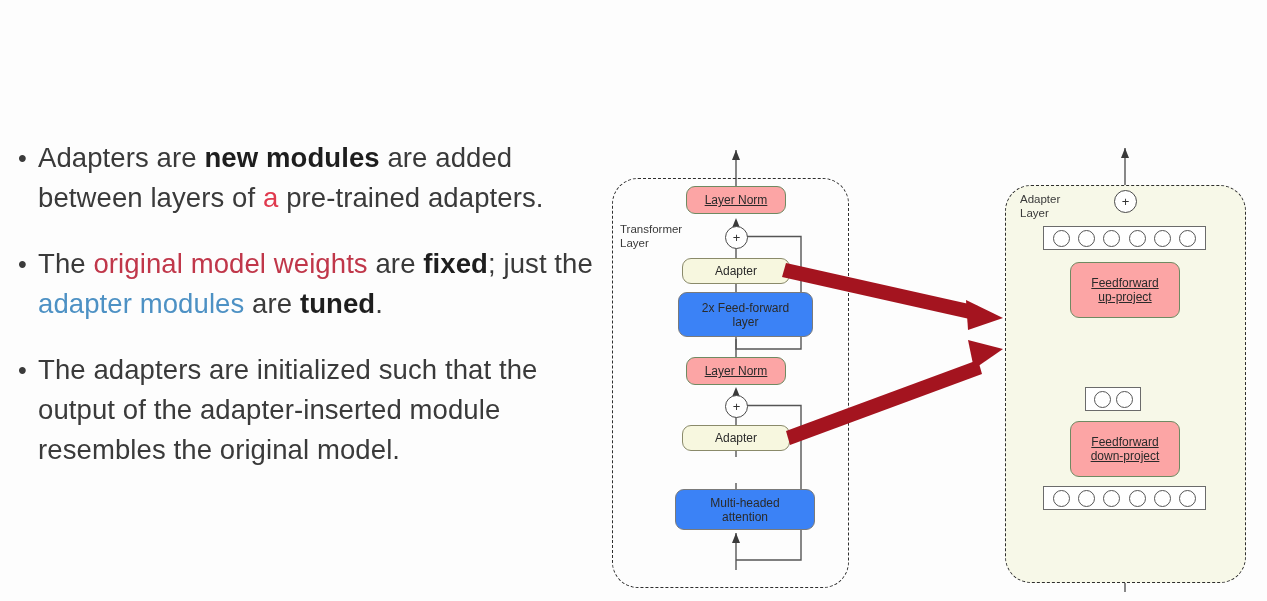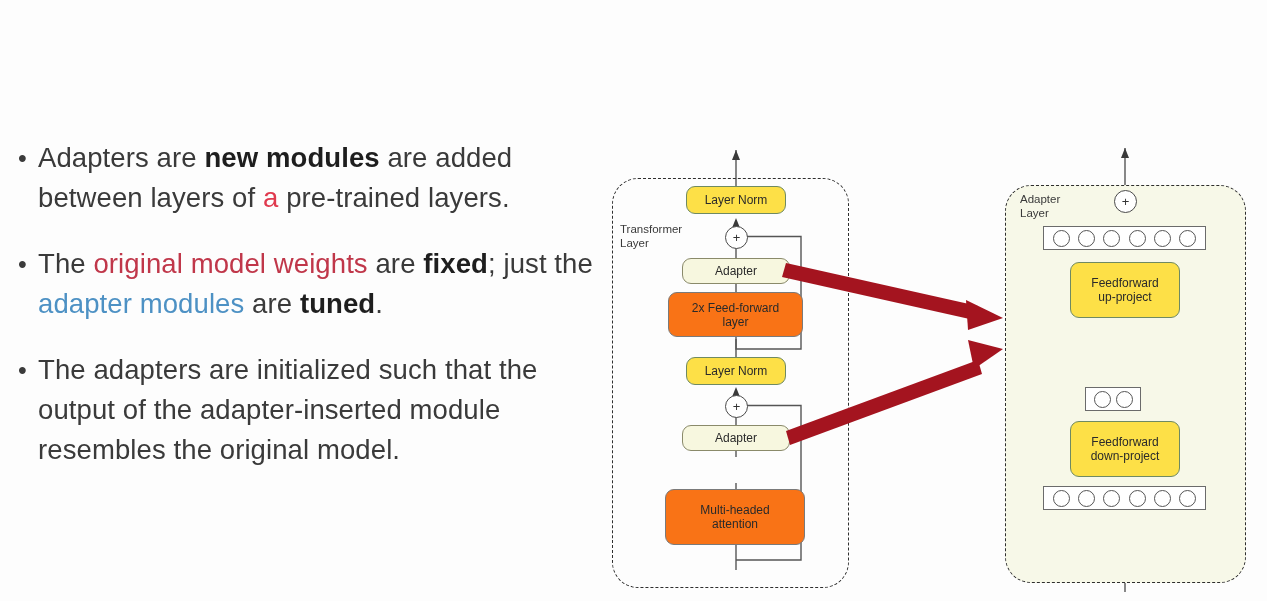--- a/index.html
+++ b/index.html
@@ -107,32 +107,32 @@
     border-radius: 9px;
     display: flex;
     align-items: center;
     justify-content: center;
     text-align: center;
     font-size: 12px;
     line-height: 14px;
     color: #2a2a2a;
     white-space: pre-line;
   }
-  .node.green { background: #fde047; border-color: #6f8a62; }
-  .node.grey  { background: #f97316; border-color: #7a7a7a; }
+  .node.green { background: #fca5a5; border-color: #6f8a62; text-decoration: underline; }
+  .node.grey  { background: #3b82f6; border-color: #7a7a7a; margin-left: 10px; }
   .node.yellow{ background: #f7f7df; border-color: #8a8a6a; }
 
   
   #ln-top       { left: 86px; top: 46px;  width: 100px; height: 28px; }
   #adapter-top  { left: 82px; top: 118px; width: 108px; height: 26px; }
   #ff2x         { left: 68px; top: 152px; width: 135px; height: 45px; }
   #ln-bot       { left: 86px; top: 217px; width: 100px; height: 28px; }
   #adapter-bot  { left: 82px; top: 285px; width: 108px; height: 26px; }
   #ff-layer     { left: 65px; top: 317px; width: 140px; height: 26px; }
-  #mha          { left: 65px; top: 349px; width: 140px; height: 56px; }
+  #mha          { left: 65px; top: 349px; width: 140px; height: 41px; }
 
   
   #ff-up        { left: 470px; top: 122px; width: 110px; height: 56px; }
   #nonlin       { left: 470px; top: 185px; width: 110px; height: 56px; }
   #ff-down      { left: 470px; top: 281px; width: 110px; height: 56px; }
 
   
   .circle-row {
     position: absolute;
     box-sizing: border-box;
@@ -175,21 +175,21 @@
 </style>
 </head>
 <body>
 
 <div id="slide" style="background: rgb(253, 253, 253);">
 
 
   <div id="bullets">
     <div class="bullet">
       <div class="bullet-dot">•</div>
-      <div class="bullet-text"><span>Adapters are </span><span class="b">new modules</span><span> are added between layers of </span><span class="red-char">a</span><span> pre-trained layers.</span></div>
+      <div class="bullet-text"><span>Adapters are </span><span class="b">new modules</span><span> are added between layers of </span><span class="red-char">a</span><span> pre-trained adapters.</span></div>
     </div>
     <div class="bullet">
       <div class="bullet-dot">•</div>
       <div class="bullet-text"><span>The </span><span class="red-text">original model weights</span><span> are </span><span class="b">fixed</span><span>; just the </span><span class="blue-text">adapter modules</span><span> are </span><span class="b">tuned</span><span>.</span></div>
     </div>
     <div class="bullet">
       <div class="bullet-dot">•</div>
       <div class="bullet-text"><span>The adapters are initialized such that the output of the adapter-inserted module resembles the original model.</span></div>
     </div>
   </div>

